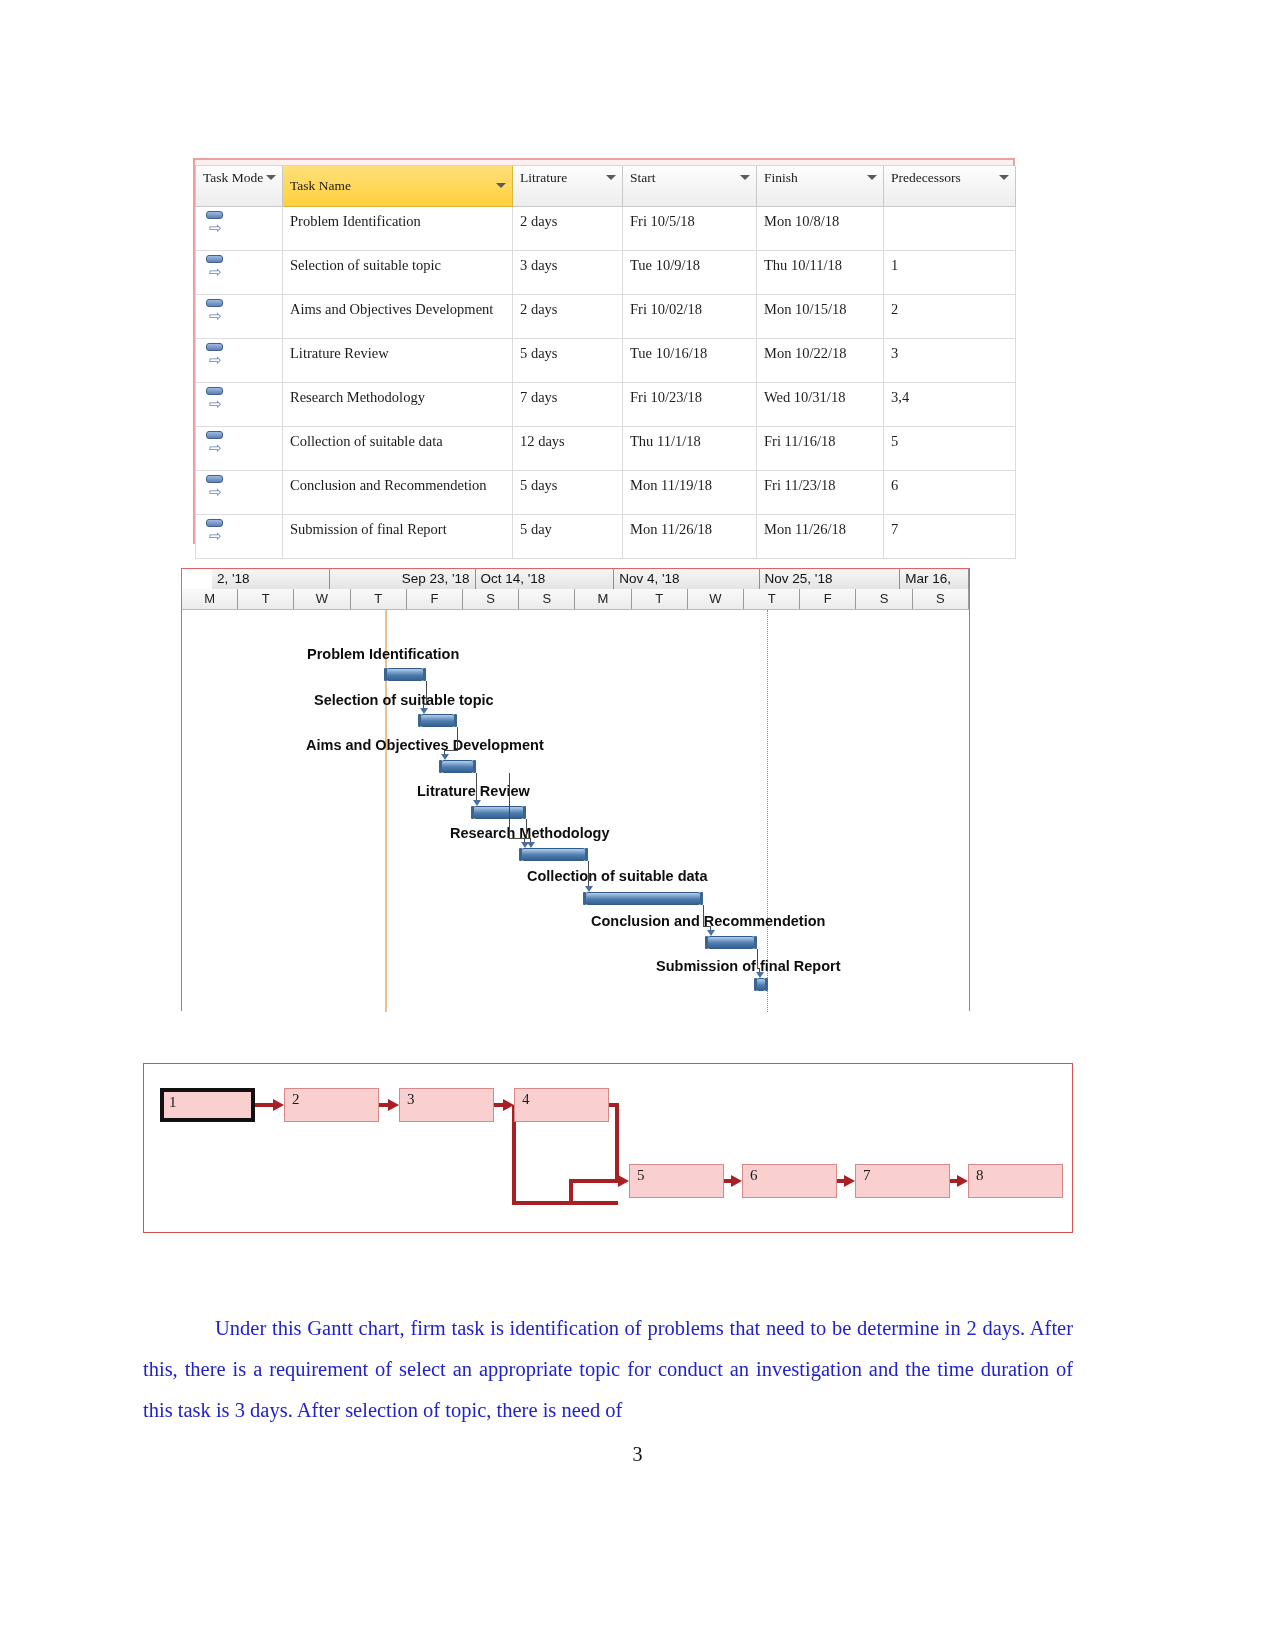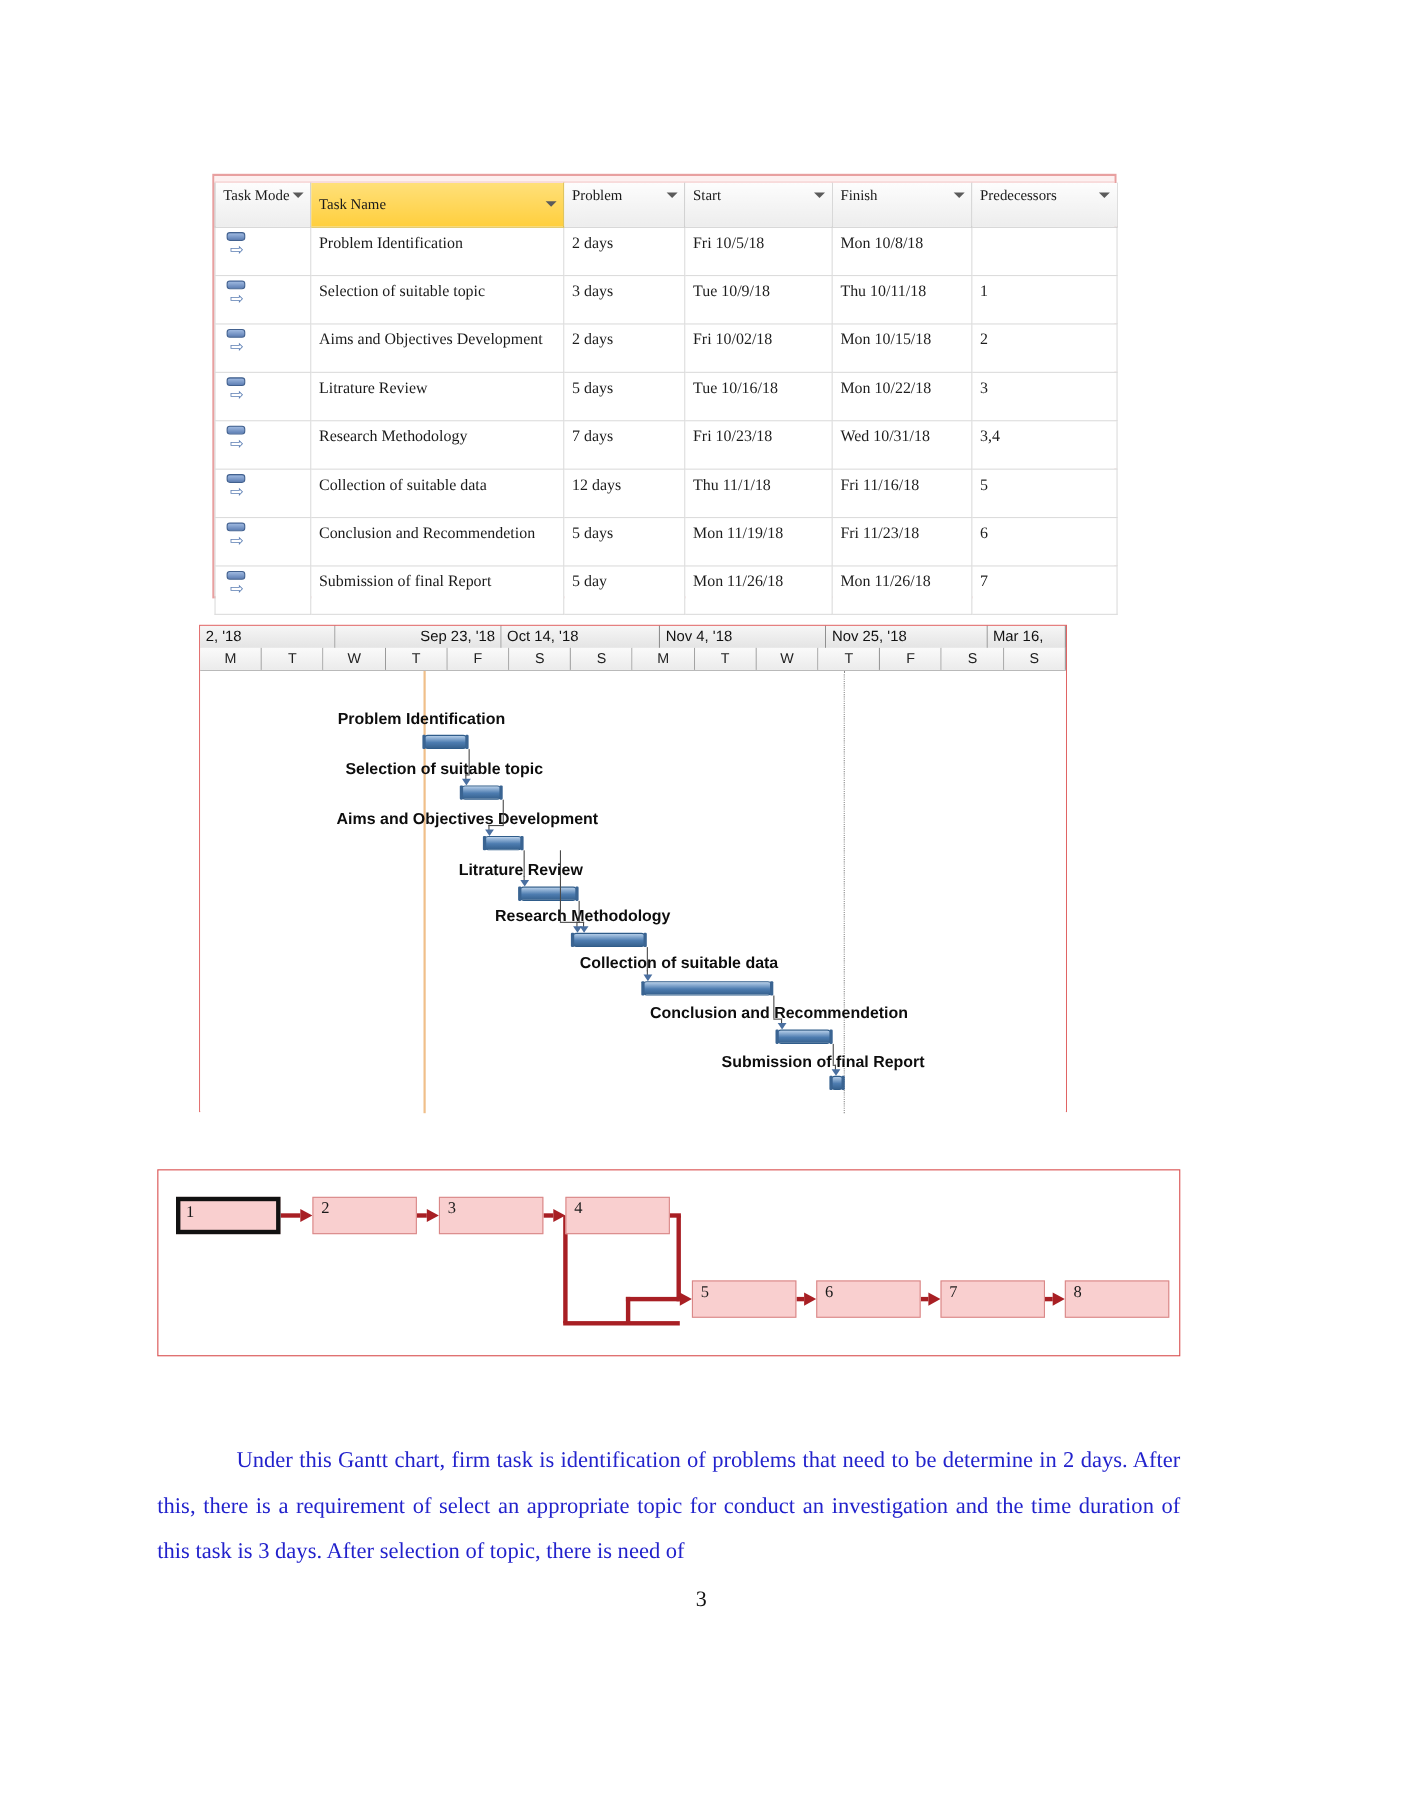--- a/index.html
+++ b/index.html
@@ -173,21 +173,21 @@
           </div>
         </th>
         <th class="hl">
           <div class="hdr-inner">
             <span class="hdr-label">Task Name</span>
             <span class="caret"></span>
           </div>
         </th>
         <th>
           <div class="hdr-inner">
-            <span class="hdr-label">Problem</span>
+            <span class="hdr-label">Litrature</span>
             <span class="caret"></span>
           </div>
         </th>
         <th>
           <div class="hdr-inner">
             <span class="hdr-label">Start</span>
             <span class="caret"></span>
           </div>
         </th>
         <th>
@@ -309,21 +309,21 @@
           <td>Mon 11/26/18</td>
           <td>7</td>
         </tr>
       </tbody>
   </table>
 </div>
 
 <div class="gantt-wrap">
   <div class="gantt-head">
     <div class="gantt-row-months" id="g-months">
-        <div style="width: 126px;">2, '18</div>
+        <div style="width: 126px; margin-left: 30px;">2, '18</div>
         <div style="width: 155px; text-align: right;">Sep 23, '18</div>
         <div style="width: 148px;">Oct 14, '18</div>
         <div style="width: 155px;">Nov 4, '18</div>
         <div style="width: 150px;">Nov 25, '18</div>
         <div style="width: 73px;">Mar 16,</div>
       </div>
     <div class="gantt-row-days" id="g-days">
         <div style="width: 56.2143px;">M</div>
         <div style="width: 56.2143px;">T</div>
         <div style="width: 56.2143px;">W</div>

